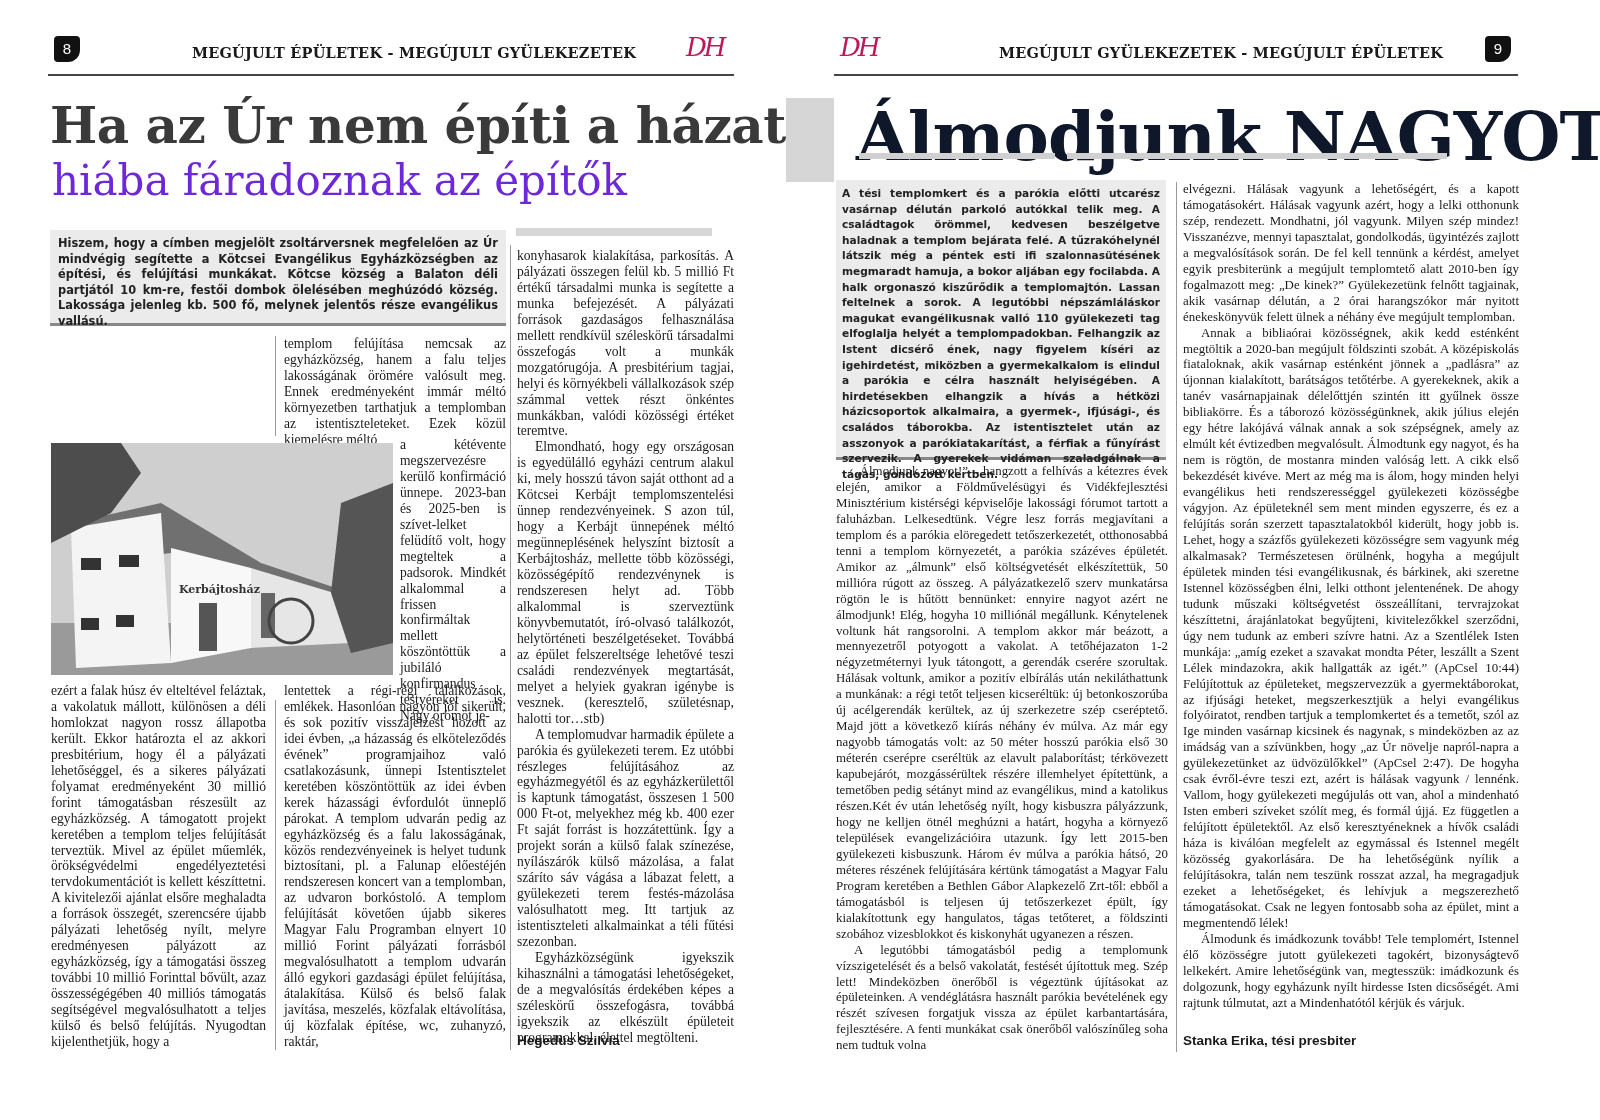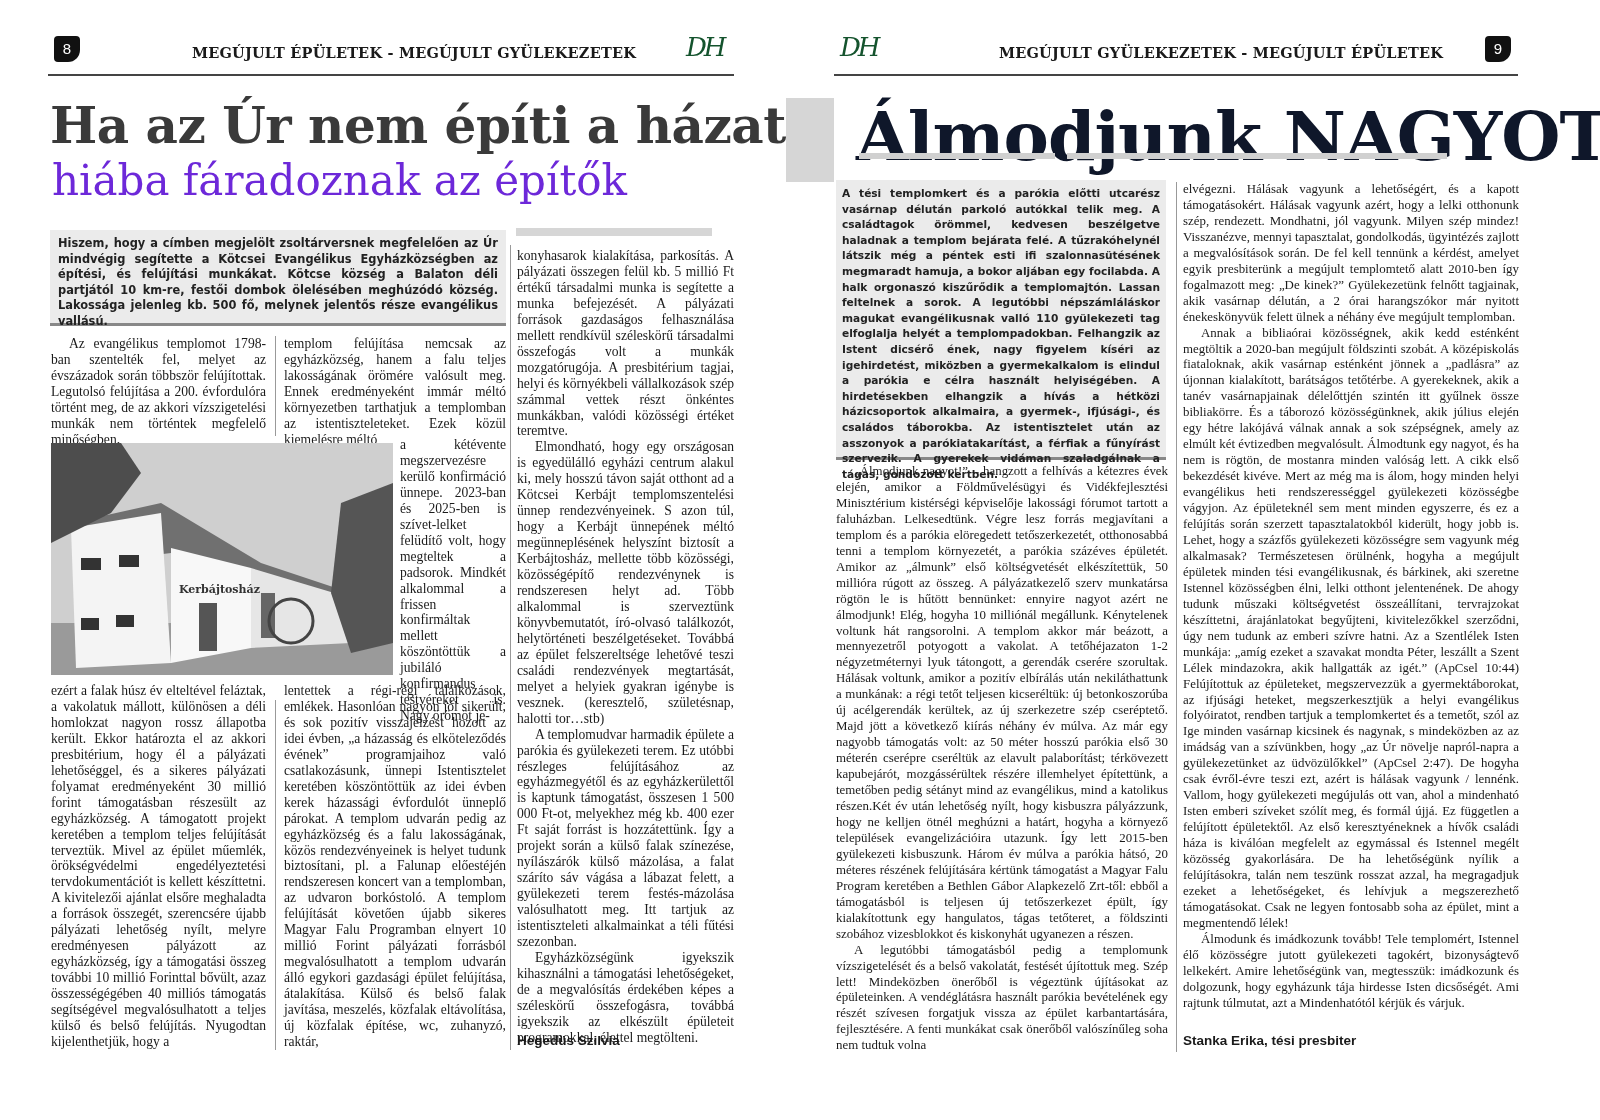--- a/index.html
+++ b/index.html
@@ -2,21 +2,21 @@
 <html><head>
 <meta charset="utf-8">
 <style>
   html,body{margin:0;padding:0;background:#fff;}
   body{width:1600px;height:1120px;position:relative;overflow:hidden;font-family:"Liberation Serif",serif;color:#1a1a1a;}
   .page{position:absolute;top:0;height:1120px;}
   .page-left{left:0;width:800px;}
   .page-right{left:800px;width:800px;}
   .pnum{position:absolute;top:36px;width:26px;height:26px;background:#111;color:#fff;font-family:"Liberation Sans",sans-serif;font-size:15px;line-height:26px;text-align:center;border-radius:4px 4px 12px 4px;}
   .runhead{position:absolute;top:44px;font-family:"DejaVu Serif",serif;font-weight:bold;font-size:14.5px;letter-spacing:0.2px;color:#1a1a1a;}
-  .logo{position:absolute;top:32px;font-family:"DejaVu Serif",serif;font-style:italic;font-size:26px;color:#14532d;letter-spacing:-3px;}
+  .logo{position:absolute;top:32px;font-family:"DejaVu Serif",serif;font-style:italic;font-size:26px;color:#be185d;letter-spacing:-3px;}
   .rule{position:absolute;top:74px;height:2px;background:#444;}
   .title1{position:absolute;left:50px;top:96px;font-family:"DejaVu Serif",serif;font-weight:bold;font-size:50px;color:#3a3a3a;letter-spacing:-0.5px;white-space:nowrap;}
   .title2{position:absolute;left:52px;top:156px;font-family:"DejaVu Serif",serif;font-size:42px;color:#6d28d9;white-space:nowrap;}
   .lead{position:absolute;background:#ebebeb;border-bottom:3px solid #888;font-family:"DejaVu Sans",sans-serif;font-weight:bold;font-size:11.4px;line-height:15.6px;color:#222;padding:6px 8px 6px 8px;box-sizing:border-box;text-align:justify;}
   .col{position:absolute;font-size:13.6px;line-height:15.95px;text-align:justify;hyphens:manual;font-family:Liberation Serif, serif;}
   .col p{margin:0;text-indent:18px;}
   .col p.noind{text-indent:0;}
   .vsep{position:absolute;width:1px;background:#999;}
   .photo{position:absolute;left:51px;top:443px;width:342px;height:232px;overflow:hidden;background:#84cc16;}
   .wrapcol{position:absolute;font-size:13.6px;line-height:15.95px;text-align:justify;}
@@ -35,23 +35,20 @@
   <div class="logo" style="left:686px;">DH</div>
   <div class="rule" style="left:48px;width:686px;"></div>
 
   <div class="title1">Ha az Úr nem építi a házat,</div>
   <div class="title2">hiába fáradoznak az építők</div>
 
   <div class="greybar" style="left:516px;top:228px;width:196px;height:8px;"></div>
 
   <div class="lead" style="left:50px;top:230px;width:456px;height:96px;">Hiszem, hogy a címben megjelölt zsoltárversnek megfelelően az Úr mindvégig segítette a Kötcsei Evangélikus Egyházközségben az építési, és felújítási munkákat. Kötcse község a Balaton déli partjától 10 km-re, festői dombok ölelésében meghúzódó község. Lakossága jelenleg kb. 500 fő, melynek jelentős része evangélikus vallású.</div>
 
-  <div class="col" style="left:51px;top:336px;width:215px;">
-    <p>Az evangélikus templomot 1798-ban szentelték fel, melyet az évszázadok során többször felújítottak. Legutolsó felújítása a 200. évfordulóra történt meg, de az akkori vízszigetelési munkák nem történtek megfelelő minőségben,</p>
-  </div>
   <div class="vsep" style="left:275px;top:336px;height:100px;"></div>
   <div class="col" style="left:284px;top:336px;width:222px;">
     <p class="noind">templom felújítása nemcsak az egyházközség, hanem a falu teljes lakosságának örömére valósult meg. Ennek eredményeként immár méltó környezetben tarthatjuk a templomban az istentiszteleteket. Ezek közül kiemelésre méltó</p>
   </div>
 
   <div class="photo">
     <svg width="342" height="232" viewBox="0 0 342 232">
       <rect width="342" height="232" fill="#cfcfcf"></rect>
       <rect y="180" width="342" height="52" fill="#9a9a9a"></rect>
       <polygon points="20,80 110,60 210,120 300,150 320,180 210,170 120,110 40,120" fill="#707070"></polygon>
@@ -110,15 +107,15 @@
 <div class="col" style="left:836px;top:464px;width:332px;font-size:12.9px;">
   <p>„Álmodjunk nagyot!” – hangzott a felhívás a kétezres évek elején, amikor a Földművelésügyi és Vidékfejlesztési Minisztérium kistérségi képviselője lakossági fórumot tartott a faluházban. Lelkesedtünk. Végre lesz forrás megjavítani a templom és a parókia elöregedett tetőszerkezetét, otthonosabbá tenni a templom környezetét, a parókia százéves épületét. Amikor az „álmunk” első költségvetését elkészítettük, 50 millióra rúgott az összeg. A pályázatkezelő szerv munkatársa rögtön le is hűtött bennünket: ennyire nagyot azért ne álmodjunk! Elég, hogyha 10 milliónál megállunk. Kénytelenek voltunk hát rangsorolni. A templom akkor már beázott, a mennyezetről potyogott a vakolat. A tetőhéjazaton 1-2 négyzetméternyi lyuk tátongott, a gerendák cserére szorultak. Hálásak voltunk, amikor a pozitív elbírálás után nekiláthattunk a munkának: a régi tetőt teljesen kicseréltük: új betonkoszorúba új acélgerendák kerültek, az új szerkezetre szép cseréptető. Majd jött a következő kiírás néhány év múlva. Az már egy nagyobb támogatás volt: az 50 méter hosszú parókia első 30 méterén cserépre cseréltük az elavult palaborítást; térkövezett kapubejárót, mozgássérültek részére illemhelyet építettünk, a temetőben pedig sétányt mind az evangélikus, mind a katolikus részen.Két év után lehetőség nyílt, hogy kisbuszra pályázzunk, hogy ne kelljen ötnél meghúzni a határt, hogyha a környező települések evangelizációira utazunk. Így lett 2015-ben gyülekezeti kisbuszunk. Három év múlva a parókia hátsó, 20 méteres részének felújítására kértünk támogatást a Magyar Falu Program keretében a Bethlen Gábor Alapkezelő Zrt-től: ebből a támogatásból is teljesen új tetőszerkezet épült, így kialakítottunk egy hangulatos, tágas tetőteret, a földszinti szobához vizesblokkot és kiskonyhát ugyanezen a részen.</p>
   <p>A legutóbbi támogatásból pedig a templomunk vízszigetelését és a belső vakolatát, festését újítottuk meg. Szép lett! Mindeközben önerőből is végeztünk újításokat az épületeinken. A vendéglátásra használt parókia bevételének egy részét szívesen forgatjuk vissza az épület karbantartására, fejlesztésére. A fenti munkákat csak önerőből valószínűleg soha nem tudtuk volna</p>
 </div>
 
 <div class="vsep" style="left:1176px;top:182px;height:870px;"></div>
 
 <div class="col" style="left:1183px;top:182px;width:336px;font-size:12.9px;">
   <p class="noind">elvégezni. Hálásak vagyunk a lehetőségért, és a kapott támogatásokért. Hálásak vagyunk azért, hogy a lelki otthonunk szép, rendezett. Mondhatni, jól vagyunk. Milyen szép mindez! Visszanézve, mennyi tapasztalat, gondolkodás, ügyintézés zajlott a megvalósítások során. De fel kell tennünk a kérdést, amelyet egyik presbiterünk a megújult templomtető alatt 2010-ben így fogalmazott meg: „De kinek?” Gyülekezetünk felnőtt tagjainak, akik vasárnap délután, a 2 órai harangszókor már nyitott énekeskönyvük felett ülnek a néhány éve megújult templomban.</p>
   <p>Annak a bibliaórai közösségnek, akik kedd esténként megtöltik a 2020-ban megújult földszinti szobát. A középiskolás fiataloknak, akik vasárnap esténként jönnek a „padlásra” az újonnan kialakított, barátságos tetőtérbe.  A gyerekeknek, akik a tanév vasárnapjainak délelőttjén szintén itt gyűlnek össze bibliakörre. És a táborozó közösségünknek, akik július elején egy hétre lakójává válnak annak a sok szépségnek, amely az elmúlt két évtizedben megvalósult. Álmodtunk egy nagyot, és ha nem is rögtön, de mostanra minden valóság lett. A cikk első bekezdését kivéve. Mert az még ma is álom, hogy minden helyi evangélikus heti rendszerességgel gyülekezeti közösségbe vágyjon. Az épületeknél sem ment minden egyszerre, és ez a felújítás során szerzett tapasztalatokból kiderült, hogy jobb is. Lehet, hogy a százfős gyülekezeti közösségre sem vagyunk még alkalmasak? Természetesen örülnénk, hogyha a megújult épületek minden tési evangélikusnak, és bárkinek, aki szeretne Istennel közösségben élni, lelki otthont jelentenének. De ahogy tudunk műszaki költségvetést összeállítani, tervrajzokat készíttetni, árajánlatokat begyűjteni, kivitelezőkkel szerződni, úgy nem tudunk az emberi szívre hatni. Az a Szentlélek Isten munkája: „amíg ezeket a szavakat mondta Péter, leszállt a Szent Lélek mindazokra, akik hallgatták az igét.” (ApCsel 10:44) Felújítottuk az épületeket, megszervezzük a gyermektáborokat, az ifjúsági heteket, megszerkesztjük a helyi evangélikus folyóiratot, rendben tartjuk a templomkertet és a temetőt, szól az Ige minden vasárnap kicsinek és nagynak, s mindeközben az az imádság van a szívünkben, hogy „az Úr növelje napról-napra a gyülekezetünket az üdvözülőkkel” (ApCsel 2:47). De hogyha csak évről-évre teszi ezt, azért is hálásak vagyunk / lennénk. Vallom, hogy gyülekezeti megújulás ott van, ahol a mindenható Isten emberi szíveket szólít meg, és formál újjá. Ez független a felújított épületektől. Az első keresztyéneknek a hívők családi háza is kiválóan megfelelt az egymással és Istennel megélt közösség gyakorlására. De ha lehetőségünk nyílik a felújításokra, talán nem teszünk rosszat azzal, ha megragadjuk ezeket a lehetőségeket, és lehívjuk a megszerezhető támogatásokat. Csak ne legyen fontosabb soha az épület, mint a megmentendő lélek!</p>
-  <p>Álmodunk és imádkozunk tovább! Tele templomért, Istennel élő közösségre jutott gyülekezeti tagokért, bizonyságtevő lelkekért. Amire lehetőségünk van, megtesszük: imádkozunk és dolgozunk, hogy egyházunk tája hirdesse Isten dicsőségét. Ami rajtunk túlmutat, azt a Mindenhatótól kérjük és várjuk.</p>
+  <p>Álmodunk és imádkozunk tovább! Tele templomért, Istennel élő közösségre jutott gyülekezeti tagokért, bizonyságtevő lelkekért. Amire lehetőségünk van, megtesszük: imádkozunk és dolgozunk, hogy egyházunk nyílt hirdesse Isten dicsőségét. Ami rajtunk túlmutat, azt a Mindenhatótól kérjük és várjuk.</p>
 </div>
 <div class="sig" style="left:1183px;top:1033px;width:336px;">Stanka Erika, tési presbiter</div>
 
 </body></html>

